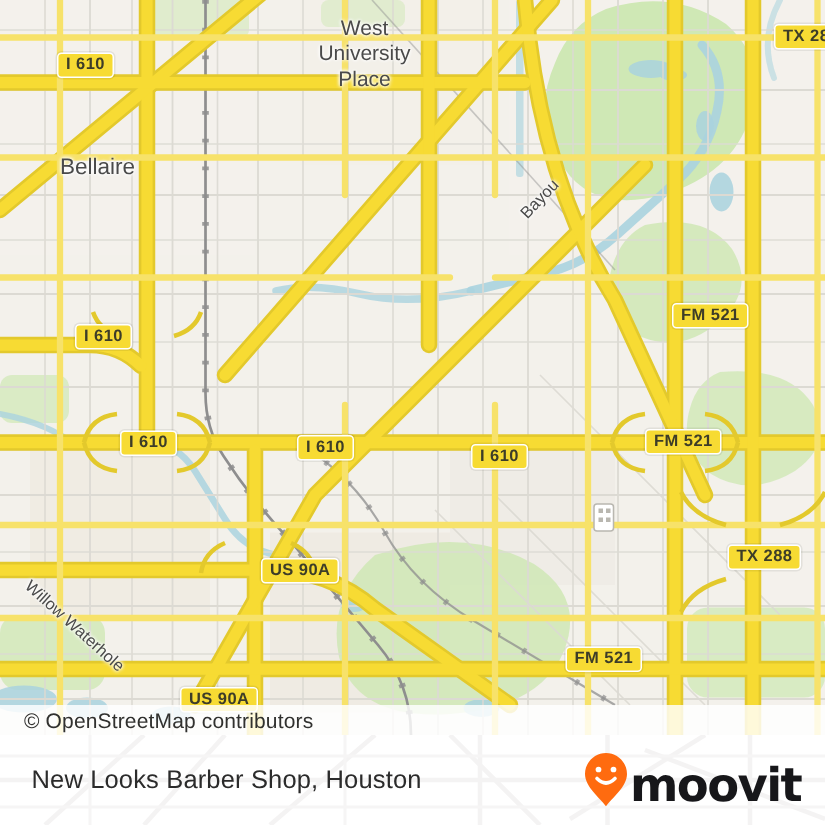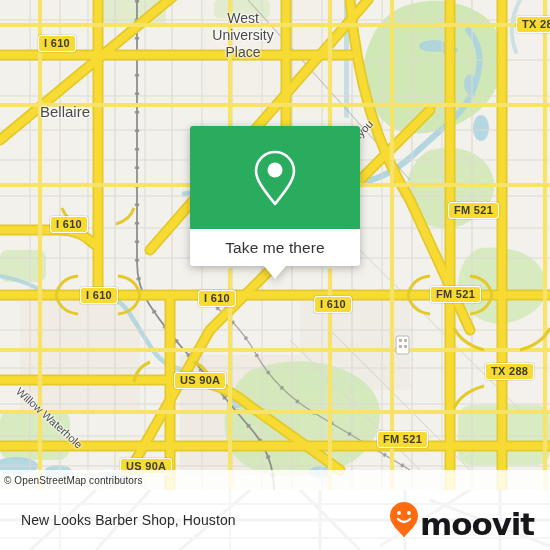--- a/index.html
+++ b/index.html
@@ -10,40 +10,40 @@
   
   .map{position:absolute;left:0;top:0;width:550px;height:490px;overflow:hidden;
        background:#f2efe9;}
 
   .map-canvas{position:absolute;left:0;top:0;width:550px;height:490px;}
 
   
   .attrib{position:absolute;left:0;bottom:0;height:20px;width:100%;
           background:rgba(255,255,255,0.82);
           display:flex;align-items:center;}
-  .attrib span{font-size:10px;color:#31312f;padding-left:4px;letter-spacing:0.1px;}
+  .attrib span{font-size:14px;color:#31312f;padding-left:16px;letter-spacing:0.1px;}
 
   
   .popup{position:absolute;left:190px;top:126px;width:170px;
          filter:drop-shadow(0 2px 4px rgba(0,0,0,.28));}
   .popup-head{height:103px;background:#2aac5f;border-radius:3px 3px 0 0;
               display:flex;align-items:center;justify-content:center;}
   .popup-foot{height:37px;background:#fff;border-radius:0 0 3px 3px;
               display:flex;align-items:center;justify-content:center;}
   .popup-foot span{font-size:15.5px;color:#333;letter-spacing:.1px;}
   .popup-tail{position:absolute;left:50%;top:140px;margin-left:-11px;
               width:0;height:0;border-left:11px solid transparent;
               border-right:11px solid transparent;border-top:13px solid #fff;}
 
   
   .footer{position:absolute;left:0;top:490px;width:550px;height:60px;background:#fff;
           overflow:hidden;}
   .footer-wm{position:absolute;left:0;top:0;width:550px;height:60px;opacity:.55;}
   .footer-title{position:absolute;left:21px;top:0;height:60px;display:flex;
-                align-items:center;font-size:14px;color:#2b2b2b;letter-spacing:.1px;}
+                align-items:center;font-size:17px;color:#2b2b2b;letter-spacing:.1px;}
   .brand{position:absolute;right:16px;top:0;height:60px;display:flex;align-items:center;}
   .brand-word{font-size:31px;font-weight:bold;color:#17171a;letter-spacing:-1.1px;
               line-height:1;margin-left:1px;font-family:"DejaVu Sans",sans-serif;margin-top:8px;}
 
   
   .shield{position:absolute;background:#f7db33;border:1.6px solid #fff;
           border-radius:3px;color:#3d3d28;font-size:11px;font-weight:bold;
           padding:1px 5px 2px 5px;white-space:nowrap;letter-spacing:.3px;
           box-shadow:0 0 0 1px rgba(0,0,0,.07);}
   .placelabel{position:absolute;color:#4a4a4a;text-align:center;
@@ -209,32 +209,20 @@
     <div class="shield" style="left:198px;top:290px;">I 610</div>
     <div class="shield" style="left:314px;top:296px;">I 610</div>
     <div class="shield" style="left:448px;top:202px;">FM 521</div>
     <div class="shield" style="left:430px;top:286px;">FM 521</div>
     <div class="shield" style="left:377px;top:431px;">FM 521</div>
     <div class="shield" style="left:174px;top:372px;">US 90A</div>
     <div class="shield" style="left:120px;top:458px;">US 90A</div>
     <div class="shield" style="left:516px;top:16px;">TX 288</div>
     <div class="shield" style="left:485px;top:363px;">TX 288</div>
 
-    <div class="popup">
-      <div class="popup-head">
-        <svg width="46" height="60" viewBox="0 0 46 60">
-          <path d="M23 4 C12.5 4 4 12.5 4 23 C4 34 17 48 23 56 C29 48 42 34 42 23 C42 12.5 33.5 4 23 4 Z" fill="none" stroke="#ffffff" stroke-width="2.6" stroke-linejoin="round"></path>
-          <circle cx="23" cy="22" r="7.5" fill="#ffffff"></circle>
-        </svg>
-      </div>
-      <div class="popup-foot">
-        <span>Take me there</span>
-      </div>
-      <div class="popup-tail"></div>
-    </div>
 
     <div class="attrib">
       <span>© OpenStreetMap contributors</span>
     </div>
   </div>
 
   <div class="footer">
 
     <svg class="footer-wm" viewBox="0 0 550 60">
       <rect x="0" y="0" width="550" height="60" fill="#ffffff"></rect>

